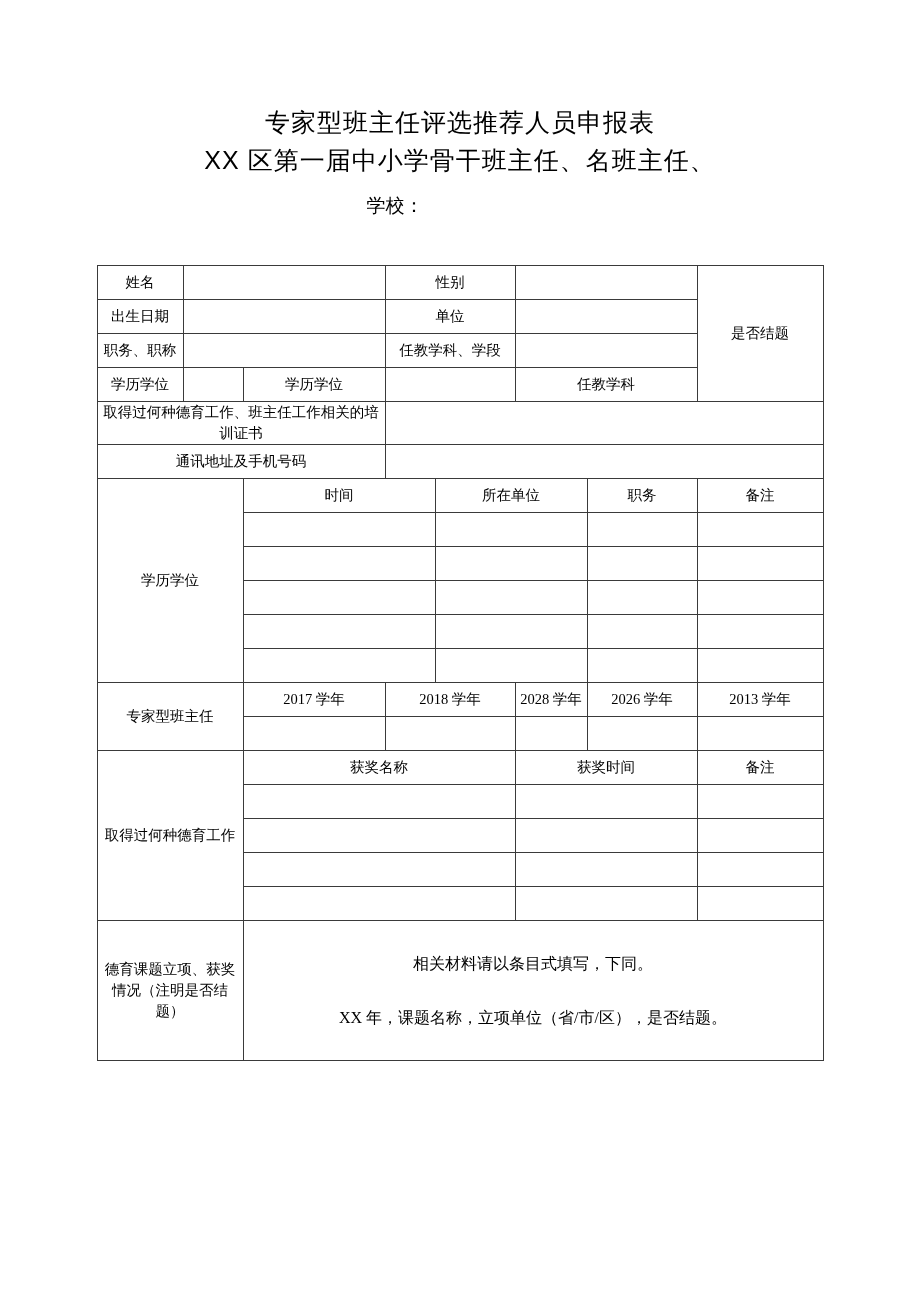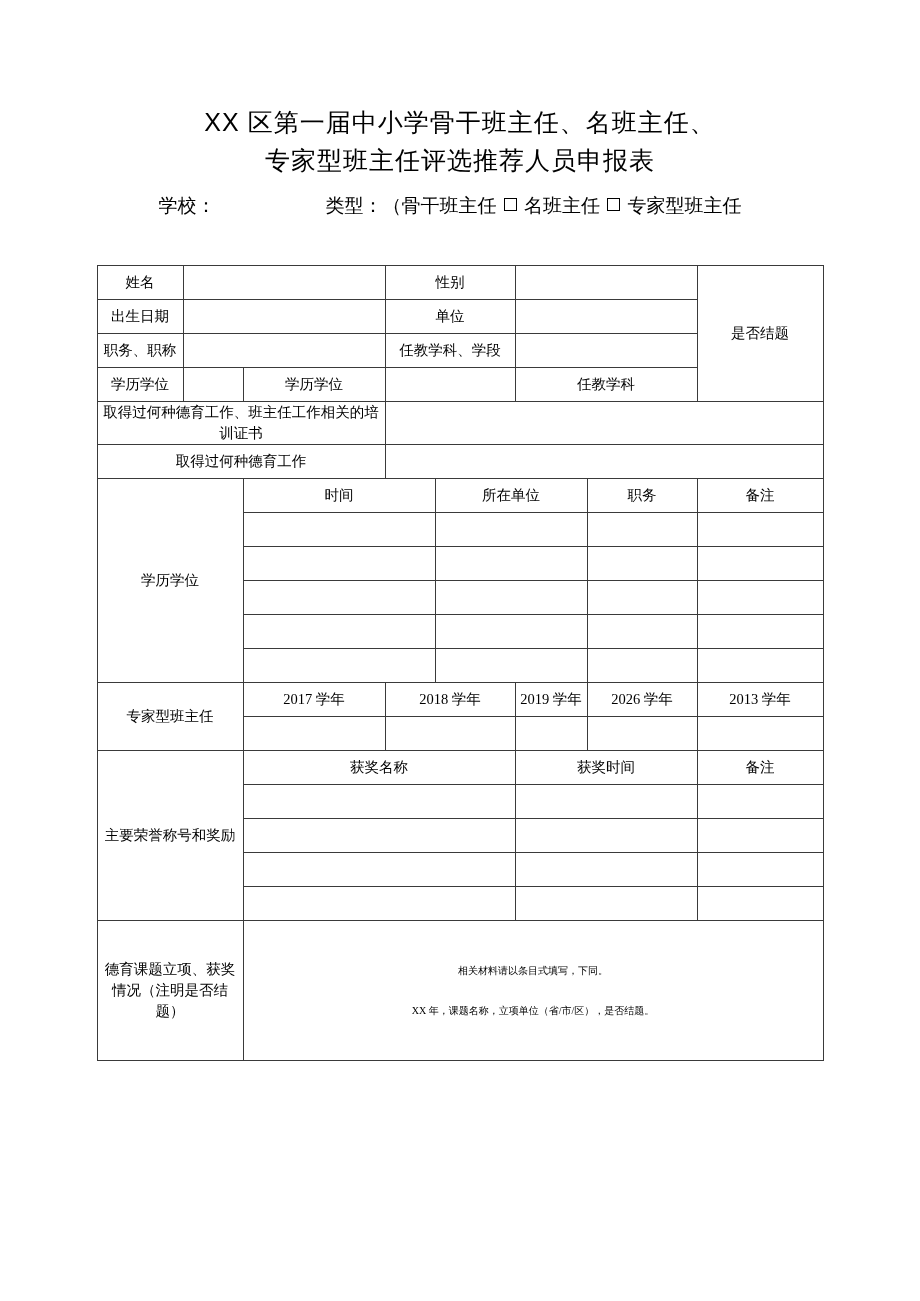--- a/index.html
+++ b/index.html
@@ -79,46 +79,39 @@
   td.label { white-space: nowrap; }
   td.multi {
     line-height: 1.45;
     margin-top: 8px;
   }
   .note-cell {
     text-align: left;
     vertical-align: top;
     padding: 12px 10px;
     line-height: 2.2;
-    font-size: 10px;
+    font-size: 16px;
   }
   .note-cell p {
     margin: 0 0 18px 0;
   }
   .note-cell p:last-child { margin-bottom: 0; }
 </style>
 </head>
 <body>
 
 <div class="page">
 
   <div class="title-block">
+    <div class="title-line">专家型班主任评选推荐人员申报表</div>
     <div class="title-line">XX 区第一届中小学骨干班主任、名班主任、</div>
-    <div class="title-line">专家型班主任评选推荐人员申报表</div>
   </div>
 
   <div class="subtitle-row">
     <span class="sub-school">学校：</span>
-    <span class="sub-type">
-      <span>类型：（骨干班主任</span>
-      <span class="checkbox-glyph"></span>
-      <span>名班主任</span>
-      <span class="checkbox-glyph"></span>
-      <span>专家型班主任</span>
-    </span>
   </div>
 
   <table class="form">
     <colgroup>
       <col style="width:86px">
       <col style="width:60px">
       <col style="width:142px">
       <col style="width:50px">
       <col style="width:80px">
       <col style="width:72px">
@@ -156,21 +149,21 @@
         <td colspan="2" class="empty"></td>
         <td colspan="2" class="label">任教学科</td>
       </tr>
 
       <tr>
         <td colspan="3" class="multi tall">取得过何种德育工作、班主任工作相关的培训证书</td>
         <td colspan="5" class="empty tall"></td>
       </tr>
 
       <tr>
-        <td colspan="3" class="label tall">取得过何种德育工作</td>
+        <td colspan="3" class="label tall">通讯地址及手机号码</td>
         <td colspan="5" class="empty tall"></td>
       </tr>
 
       <tr>
         <td rowspan="6" colspan="2">学历学位</td>
         <td colspan="2">时间</td>
         <td colspan="2">所在单位</td>
         <td>职务</td>
         <td>备注</td>
       </tr>
@@ -202,34 +195,34 @@
         <td colspan="2" class="empty"></td>
         <td colspan="2" class="empty"></td>
         <td class="empty"></td>
         <td class="empty"></td>
       </tr>
 
       <tr>
         <td rowspan="2" colspan="2">专家型班主任</td>
         <td>2017 学年</td>
         <td colspan="2">2018 学年</td>
-        <td>2019 学年</td>
+        <td>2028 学年</td>
         <td>2026 学年</td>
         <td>2013 学年</td>
       </tr>
       <tr>
         <td class="empty"></td>
         <td colspan="2" class="empty"></td>
         <td class="empty"></td>
         <td class="empty"></td>
         <td class="empty"></td>
       </tr>
 
       <tr>
-        <td rowspan="5" colspan="2" class="multi">主要荣誉称号和奖励</td>
+        <td rowspan="5" colspan="2" class="multi">取得过何种德育工作</td>
         <td colspan="3">获奖名称</td>
         <td colspan="2">获奖时间</td>
         <td>备注</td>
       </tr>
       <tr>
         <td colspan="3" class="empty tall"></td>
         <td colspan="2" class="empty tall"></td>
         <td class="empty tall"></td>
       </tr>
       <tr>

